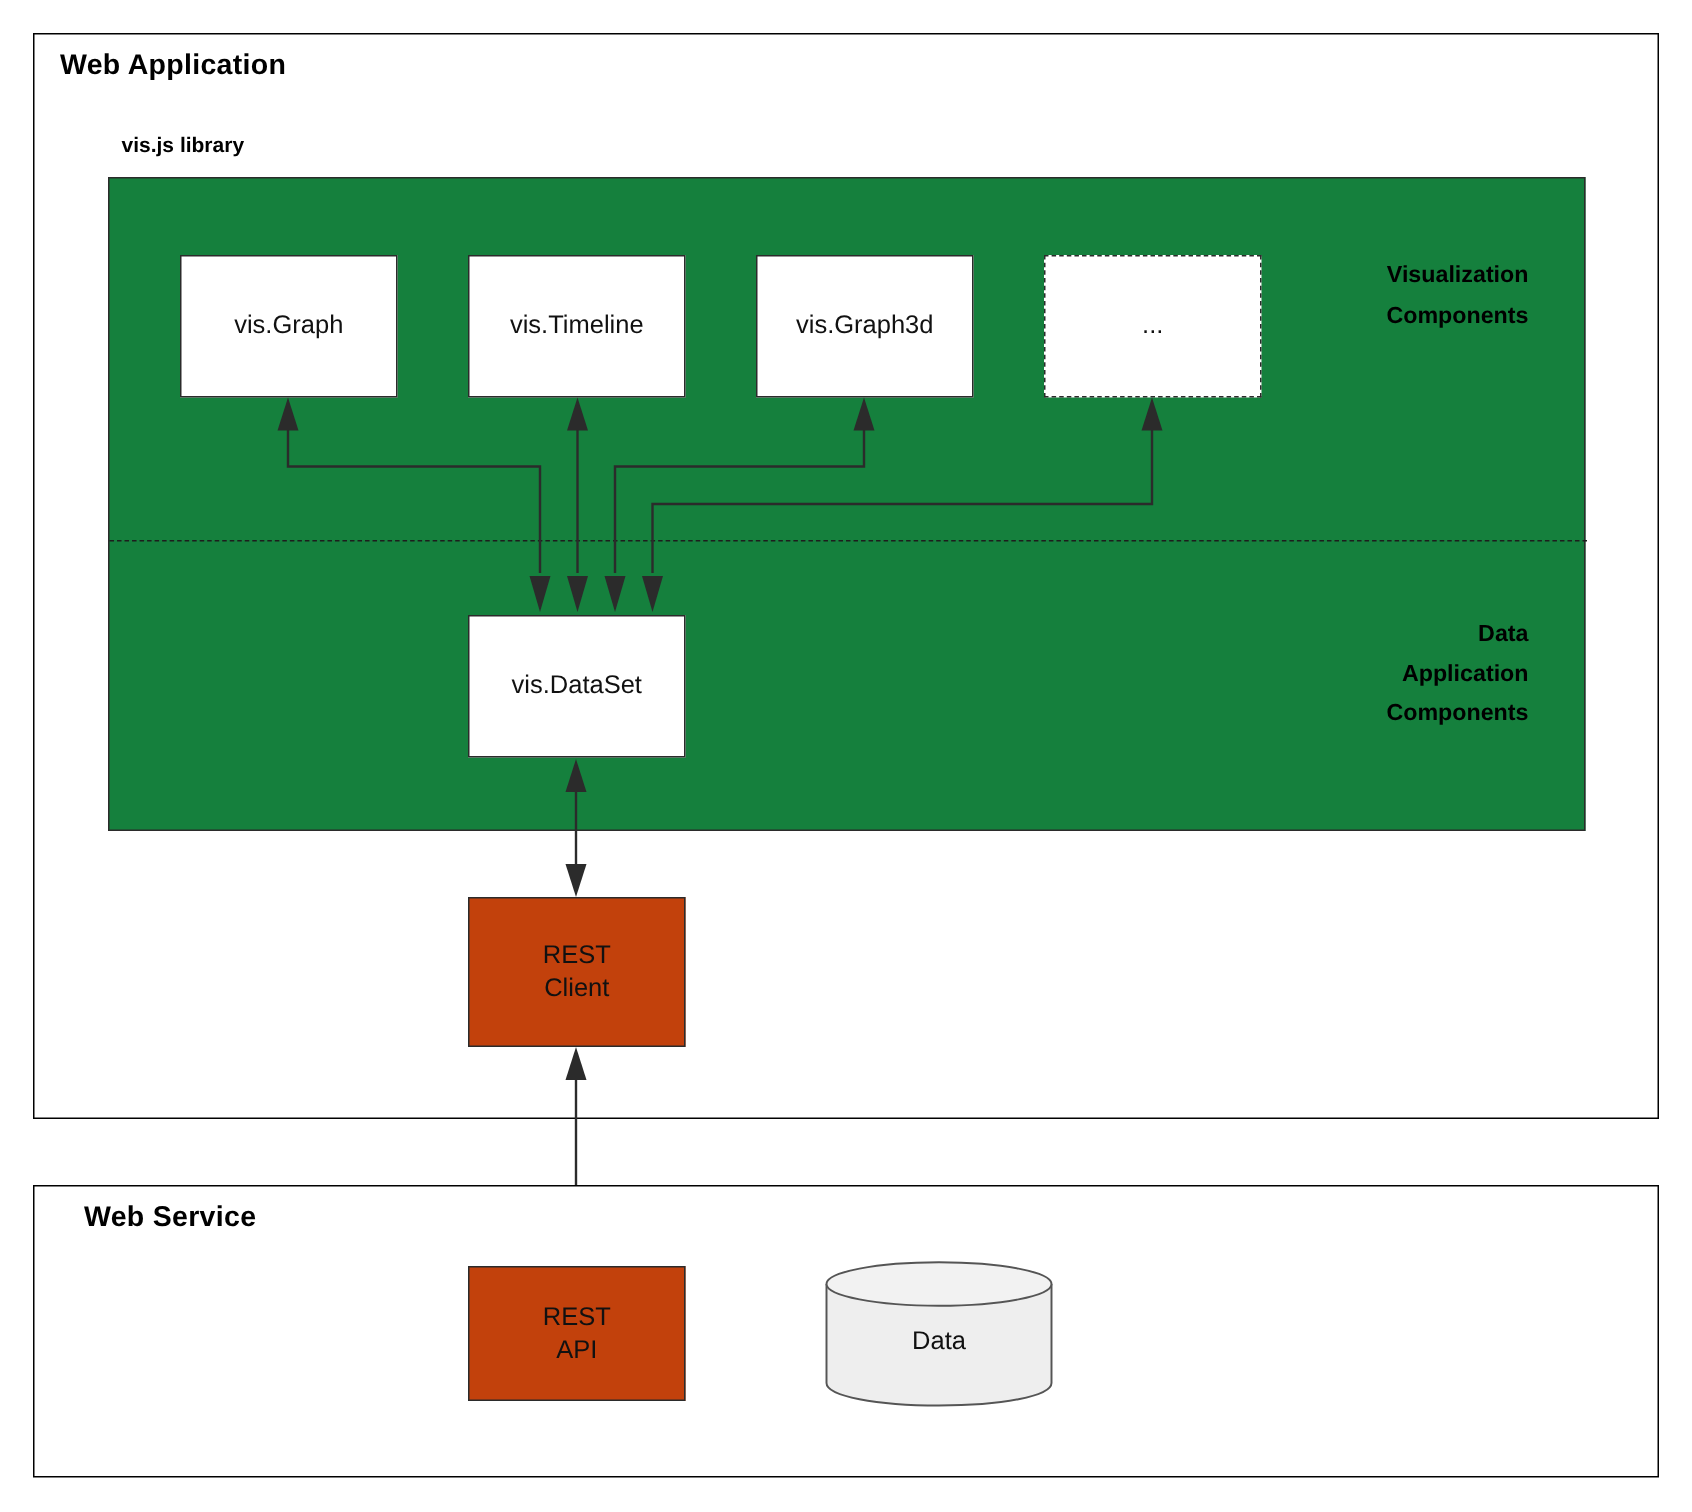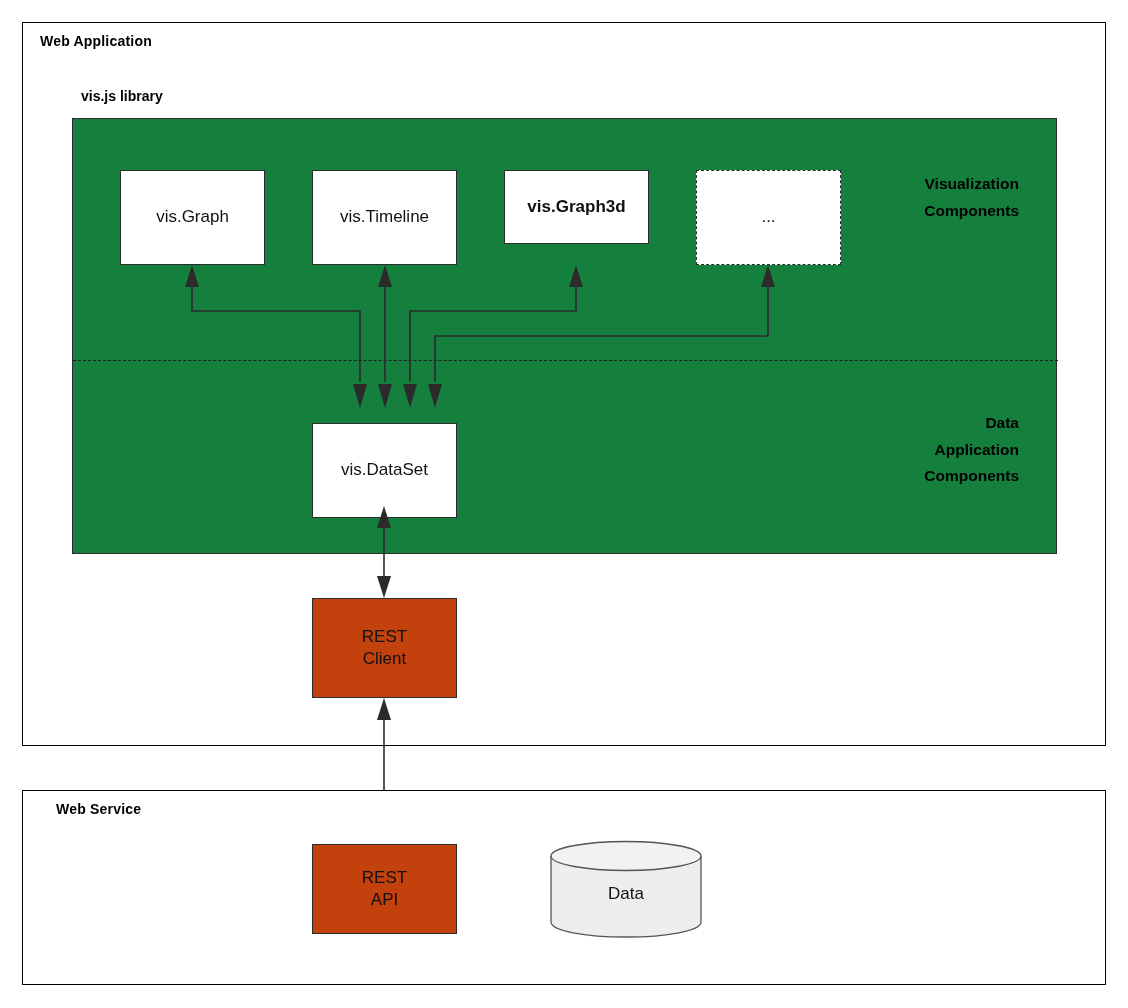--- a/index.html
+++ b/index.html
@@ -21,21 +21,21 @@
   .abs { position: absolute; }
 
   
   .container-box {
     border: 1.5px solid #000000;
     background: #ffffff;
     box-sizing: border-box;
   }
   .container-title {
     font-weight: bold;
-    font-size: 14px;
+    font-size: 19px;
     letter-spacing: 0.2px;
     white-space: nowrap;
   }
 
   
   .library-panel {
     background: #15803d;
     border: 1.2px solid #2b2b2b;
     box-sizing: border-box;
   }
@@ -126,29 +126,29 @@
   </div>
 
   <div class="abs node" style="left:312px; top:170px; width:145px; height:95px;">
     <span>vis.Timeline</span>
   </div>
 
   <div class="abs node" style="left:120px; top:170px; width:145px; height:95px;">
     <span>vis.Graph</span>
   </div>
 
-  <div class="abs node" style="left:504px; top:170px; width:145px; height:74px;font-weight:bold;">
+  <div class="abs node" style="left:504px; top:170px; width:145px; height:95px;">
     <span>vis.Graph3d</span>
   </div>
 
   <div class="abs node dashed" style="left:696px; top:170px; width:145px; height:95px;">
     <span>...</span>
   </div>
 
-  <div class="abs node" style="left:312px; top:410px; width:145px; height:95px;margin-top:13px;">
+  <div class="abs node" style="left:312px; top:410px; width:145px; height:95px;">
     <span>vis.DataSet</span>
   </div>
 
   <svg class="abs" style="left:0px; top:0px; width:1128px; height:1008px; pointer-events:none;">
 
     <path class="wire" d="M 192,283 L 192,311 L 360,311 L 360,382"></path>
     <polygon class="wire-fill" points="192,265 185,287 199,287"></polygon>
     <polygon class="wire-fill" points="360,408 353,384 367,384"></polygon>
 
     <path class="wire" d="M 385,283 L 385,382"></path>

